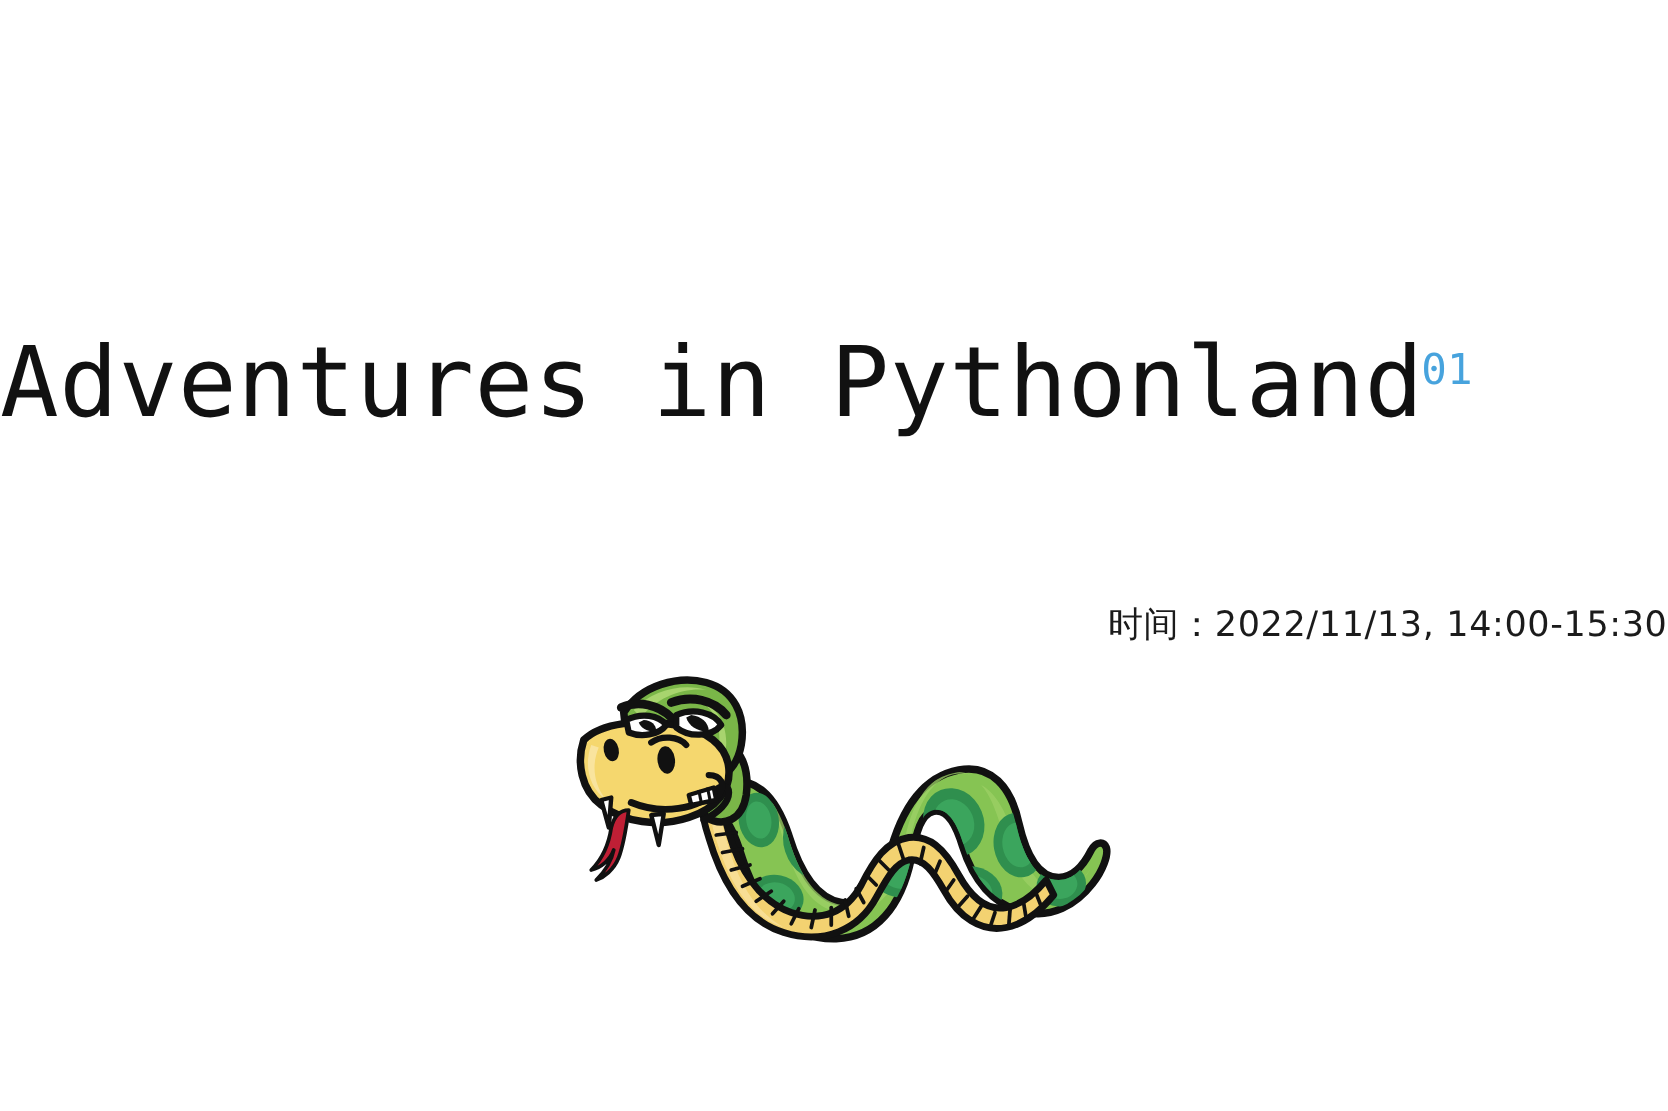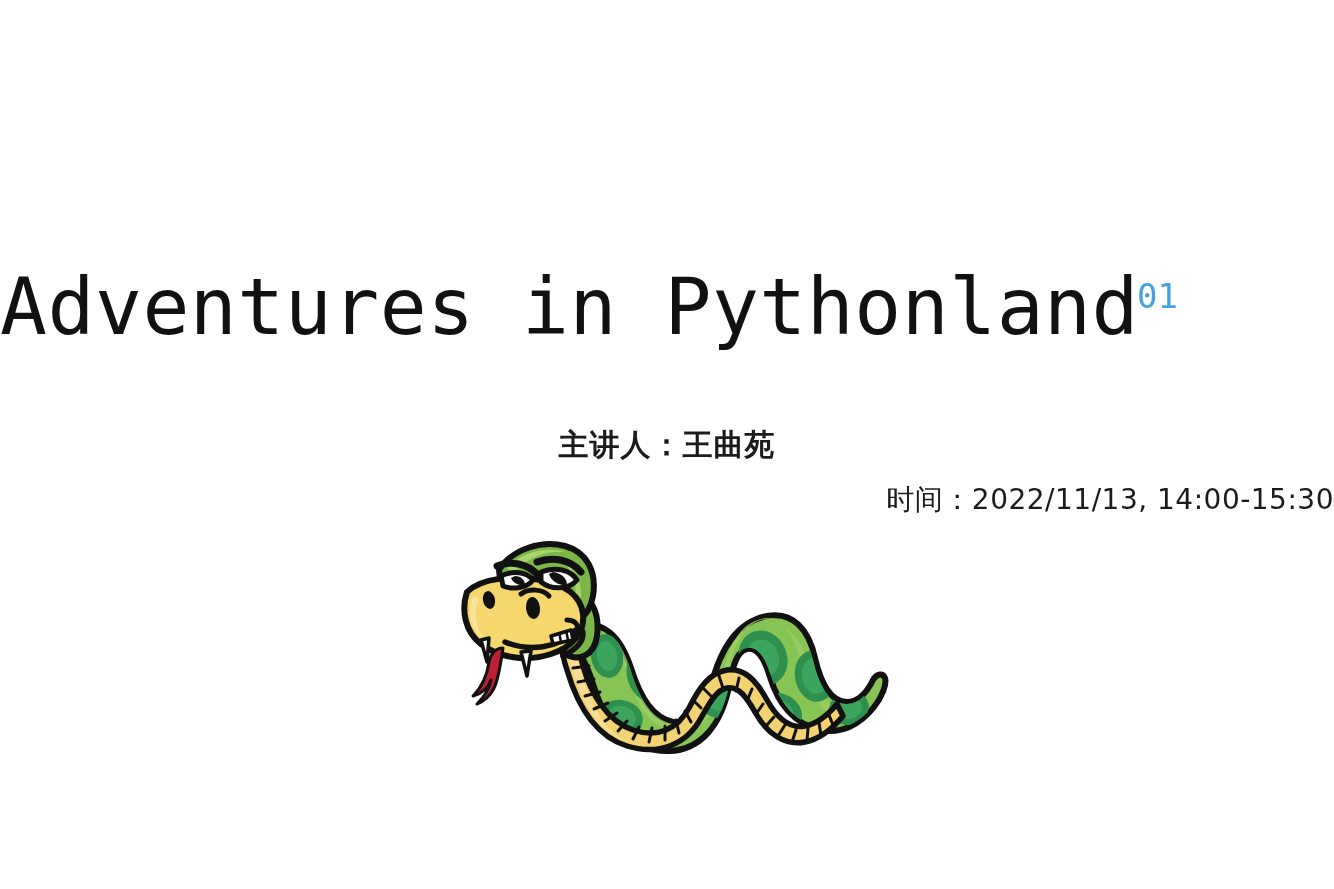--- a/index.html
+++ b/index.html
@@ -91,21 +91,20 @@
 </style>
 </head>
 <body>
 
 <div id="slide">
 
   <div class="title-block">
     <span class="title-main">Adventures in Pythonland</span><span class="title-sup">01</span>
   </div>
 
-  <div class="speaker-line">主讲人：王曲苑</div>
 
   <div class="time-line">时间：2022/11/13, 14:00-15:30</div>
 
   <div class="snake-wrap">
     <svg viewBox="0 0 440 230" xmlns="http://www.w3.org/2000/svg">
       <defs>
         <clipPath id="bodyClip">
           <path d="M 120 100
                    C 150 92, 165 110, 175 140
                    C 183 168, 196 192, 218 196

